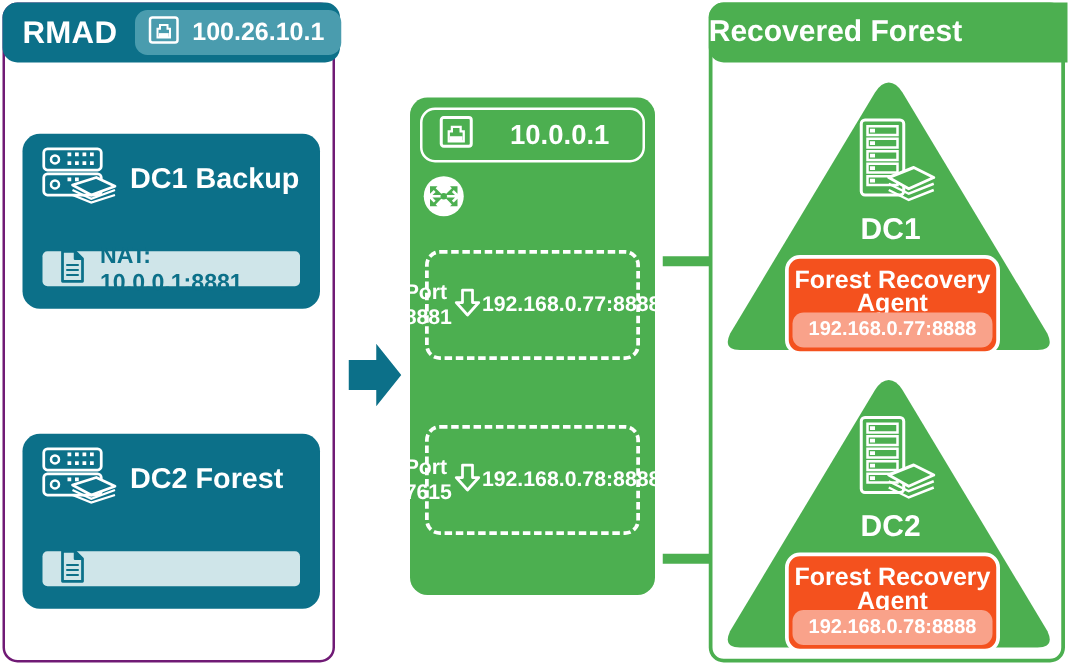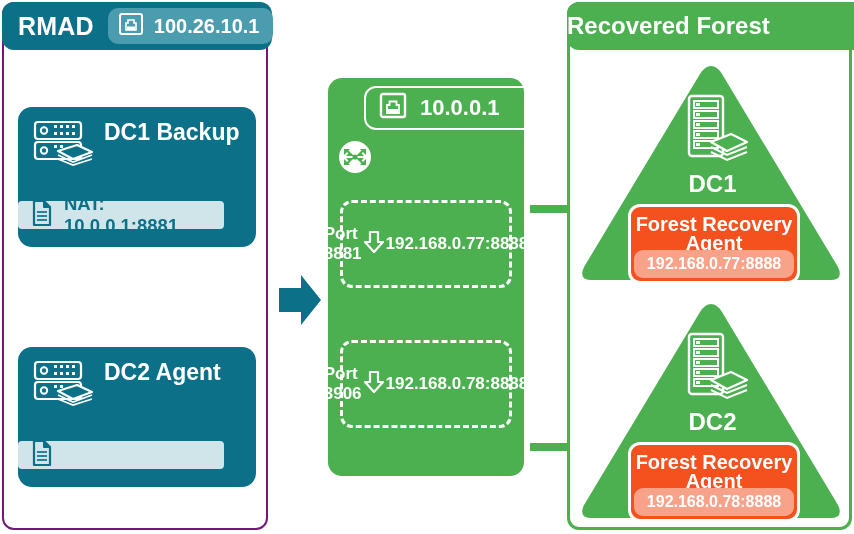--- a/index.html
+++ b/index.html
@@ -71,33 +71,34 @@
     left: 14px;
     width: 238px;
     height: 140px;
     background: #0c7089;
     border-radius: 14px;
   }
   .backup-box.one { top: 103px; }
   .backup-box.two { top: 343px; }
   .backup-top {
     display: flex;
+    align-items: center;
     gap: 10px;
     padding: 12px 0 0 14px;
     height: 58px;
     box-sizing: border-box;
   }
   .backup-label {
     color: #ffffff;
     font-size: 23px;
     font-weight: bold;
   }
   .nat-pill {
     position: absolute;
-    left: 0;
+    left: 16px;
     bottom: 18px;
     width: 206px;
     height: 28px;
     background: #cfe5e9;
     border-radius: 4px;
     display: flex;
     align-items: center;
     gap: 10px;
     padding-left: 12px;
     box-sizing: border-box;
@@ -131,23 +132,22 @@
     position: absolute;
     left: 8px;
     top: 8px;
     width: 180px;
     height: 44px;
     box-sizing: border-box;
     border: 2px solid #ffffff;
     border-radius: 12px;
     display: flex;
     align-items: center;
-    gap: 12px;
+    gap: 28px;
     padding-left: 12px;
-    margin-left: 28px;
   }
   .nat-ip-text {
     color: #ffffff;
     font-size: 22px;
     font-weight: bold;
   }
   .nat-rules-row {
     position: absolute;
     left: 10px;
     top: 62px;
@@ -370,21 +370,21 @@
           <circle cx="12" cy="31.5" r="3.2" fill="none" stroke="#ffffff" stroke-width="2"></circle>
           <g fill="#ffffff">
             <rect x="22" y="26" width="3" height="3"></rect>
               <rect x="28" y="26" width="3" height="3"></rect>
           </g>
           <path d="M26 32 L45 26 L60 33 L41 40 Z" fill="#0c7089" stroke="#ffffff" stroke-width="2.2" stroke-linejoin="round"></path>
           <path d="M26 36 L41 43 L60 36" fill="none" stroke="#ffffff" stroke-width="1.8"></path>
           <path d="M26 40 L41 46 L60 40" fill="none" stroke="#ffffff" stroke-width="1.8"></path>
         </svg>
       </span>
-      <span class="backup-label">DC2 Agent</span>
+      <span class="backup-label">DC2 Forest</span>
     </div>
     <div class="nat-pill">
       <span>
         <svg width="24" height="28" viewBox="0 0 24 28">
           <path d="M4 2 L14 2 L20 8 L20 26 L4 26 Z" fill="none" stroke="#0c7089" stroke-width="2.2" stroke-linejoin="round"></path>
           <path d="M14 2 L14 8 L20 8" fill="#0c7089" stroke="#0c7089" stroke-width="2" stroke-linejoin="round"></path>
           <g stroke="#0c7089" stroke-width="1.7">
             <line x1="7" y1="13" x2="17" y2="13"></line>
             <line x1="7" y1="17" x2="17" y2="17"></line>
             <line x1="7" y1="21" x2="17" y2="21"></line>
@@ -432,21 +432,21 @@
     <span class="rule-port">Port 8881</span>
     <span class="down-arrow">
       <svg width="22" height="24" viewBox="0 0 22 24">
         <path d="M7 2 L15 2 L15 12 L20 12 L11 22 L2 12 L7 12 Z" fill="none" stroke="#ffffff" stroke-width="2.2" stroke-linejoin="round"></path>
       </svg>
     </span>
     <span class="rule-target">192.168.0.77:8888</span>
   </div>
 
   <div class="rule-box r2">
-    <span class="rule-port">Port 3906</span>
+    <span class="rule-port">Port 7615</span>
     <span class="down-arrow">
       <svg width="22" height="24" viewBox="0 0 22 24">
         <path d="M7 2 L15 2 L15 12 L20 12 L11 22 L2 12 L7 12 Z" fill="none" stroke="#ffffff" stroke-width="2.2" stroke-linejoin="round"></path>
       </svg>
     </span>
     <span class="rule-target">192.168.0.78:8888</span>
   </div>
 </div>
 
 <div class="green-arrow a1">

